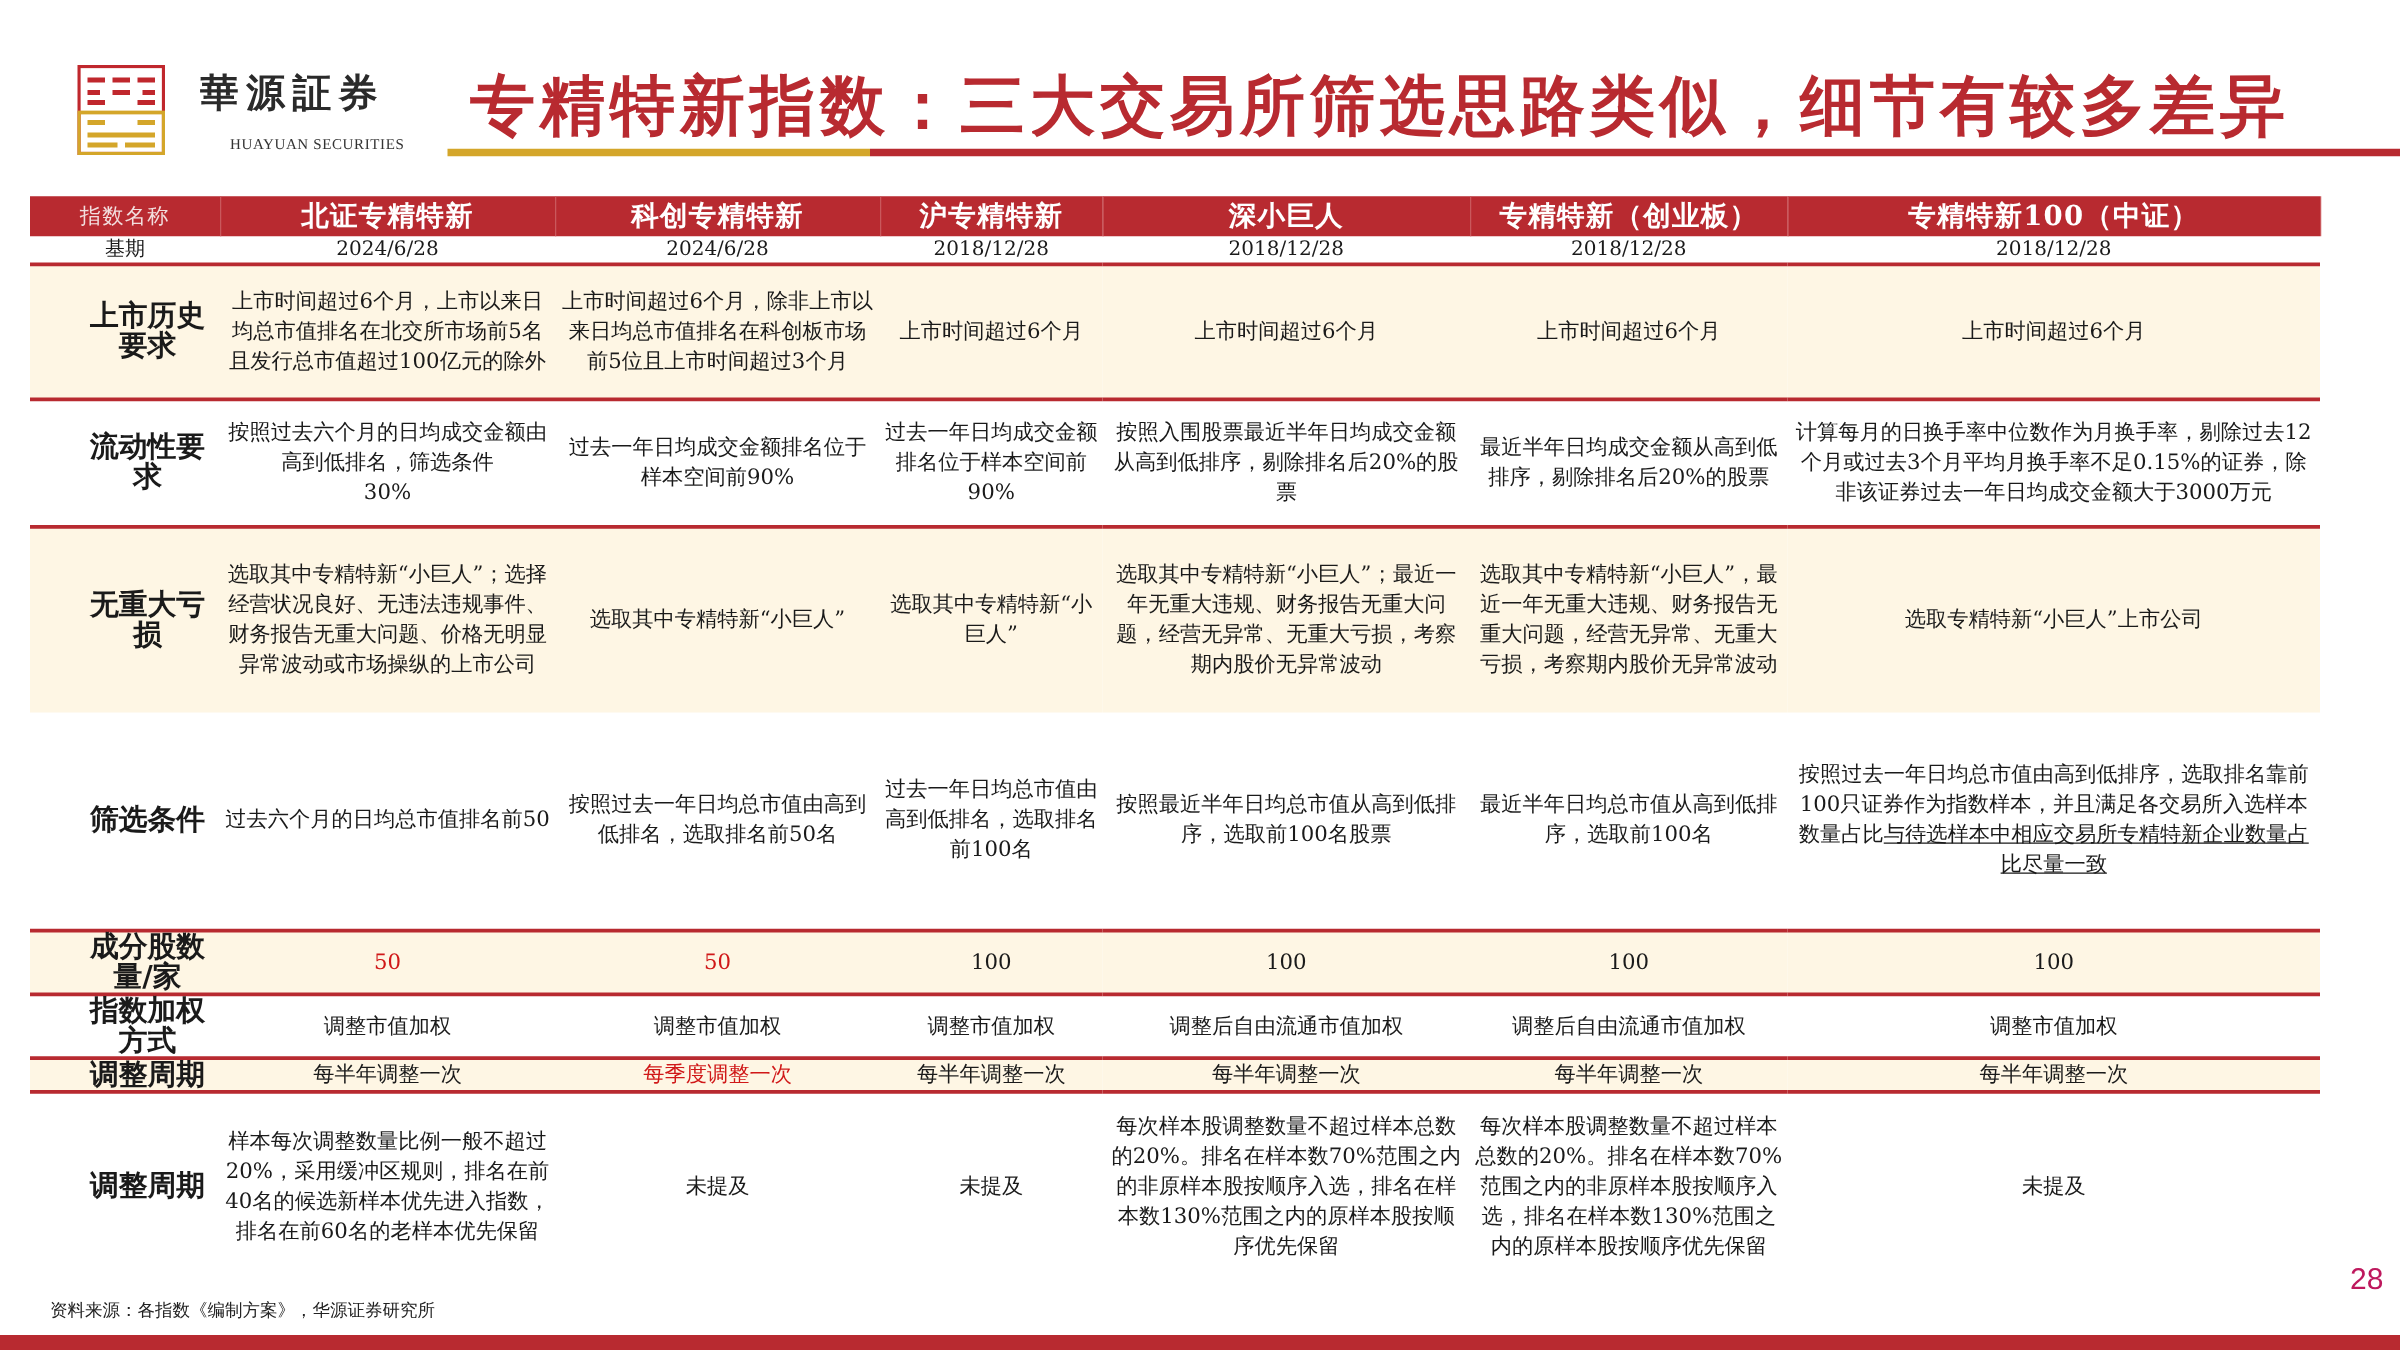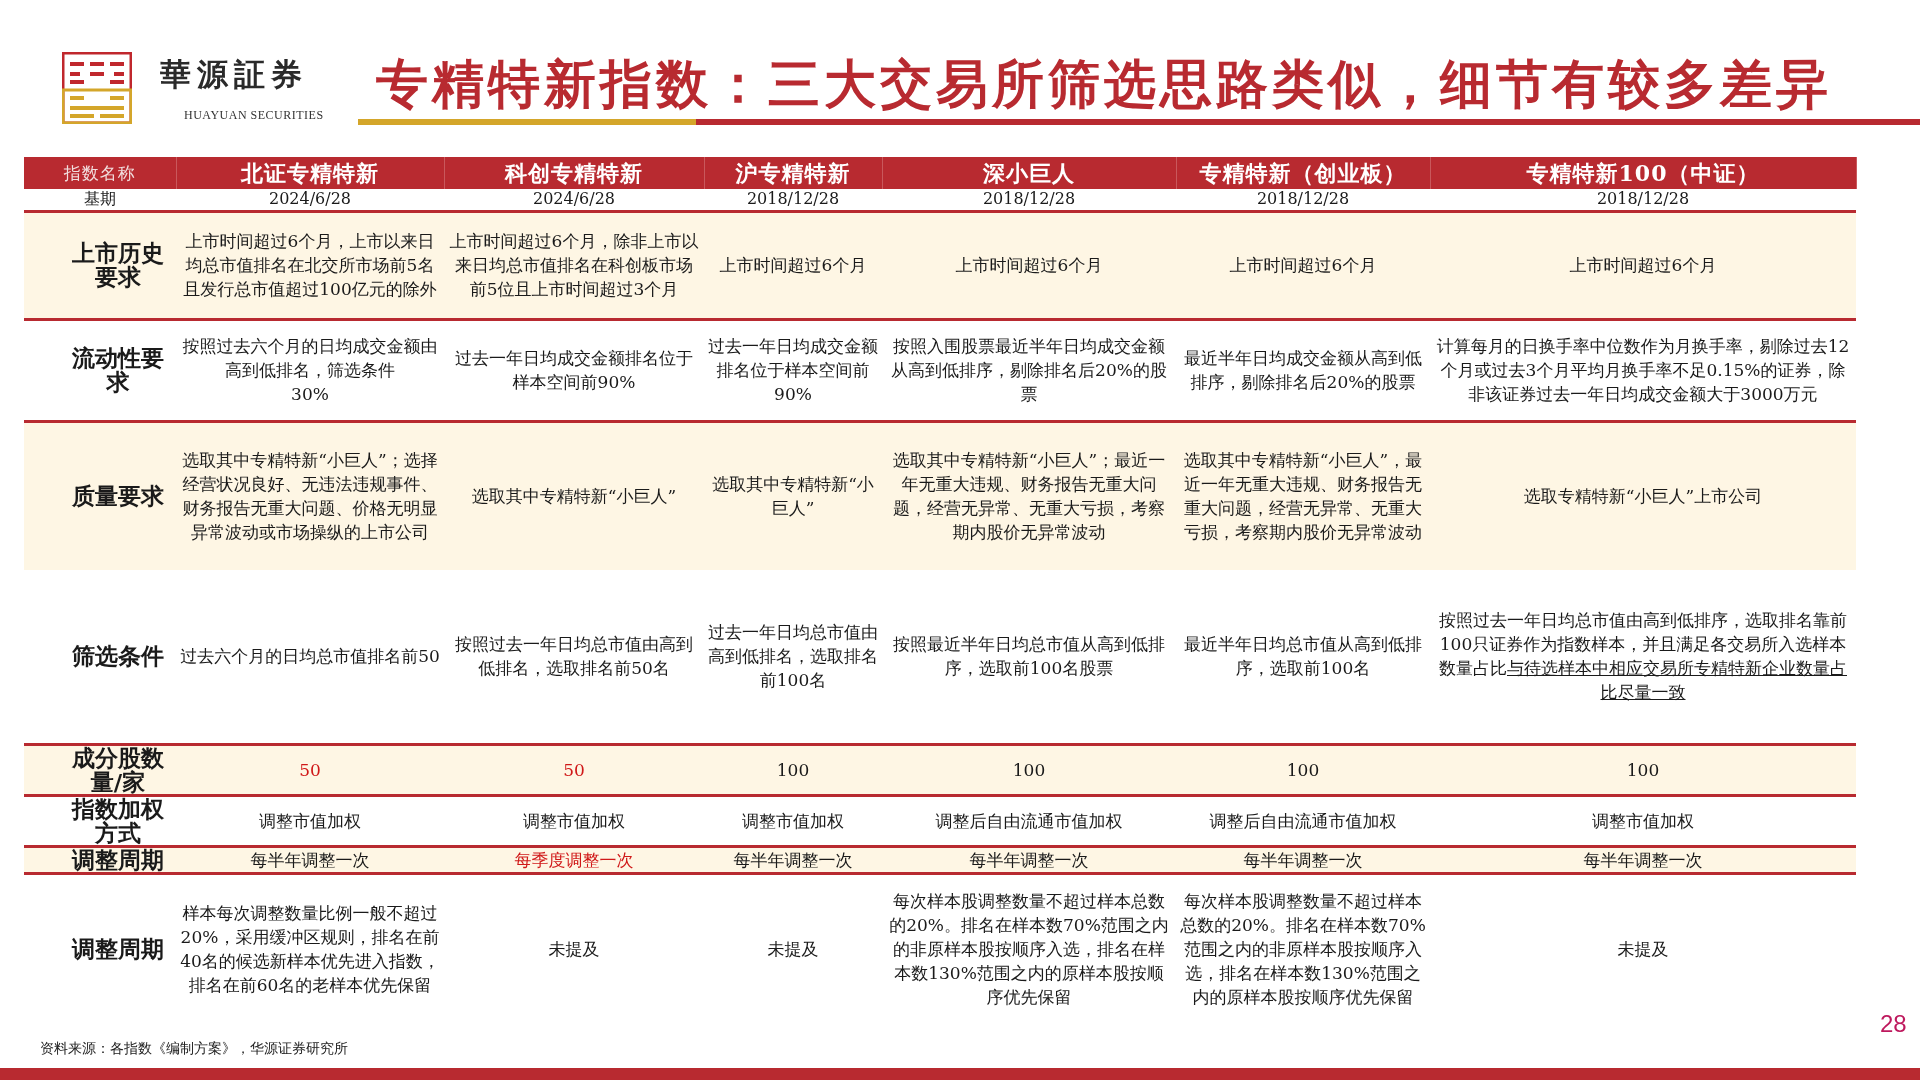--- a/index.html
+++ b/index.html
@@ -107,21 +107,21 @@
     <td class="label">流动性要求</td>
     <td><span>按照过去六个月的</span><span class="b">日均成交金额</span><span>由高到低排名，</span><span class="b">筛选条件</span><br><span>30%</span></td>
     <td><span>过去一年日均成交金额排名位于样本空间</span><span class="b">前90%</span></td>
     <td><span>过去一年日均成交金额排名位于样本空间</span><span class="b">前90%</span></td>
     <td><span>按照入围股票最近半年日均成交金额从高到低排序，</span><span class="b">剔除排名后20%的股票</span></td>
     <td><span>最近半年日均成交金额从高到低排序，</span><span class="b">剔除排名后20%的股票</span></td>
     <td><span>计算每月的日换手率中位数作为月换手率，剔除过去12个月或过去3个月</span><span class="b">平均月换手率不足</span><span>0.15%的证券，除非该证券过去一年日均成交金额大于3000万元</span></td>
   </tr>
 
   <tr class="cream" style="height:149px">
-    <td class="label">质量要求</td>
+    <td class="label">无重大亏损</td>
     <td>选取其中专精特新“小巨人”；选择经营状况良好、无违法违规事件、财务报告无重大问题、价格无明显异常波动或市场操纵的上市公司</td>
     <td>选取其中专精特新“小巨人”</td>
     <td>选取其中专精特新“小巨人”</td>
     <td>选取其中专精特新“小巨人”；最近一年无重大违规、财务报告无重大问题，经营无异常、无重大亏损，考察期内股价无异常波动</td>
     <td>选取其中专精特新“小巨人”，最近一年无重大违规、财务报告无重大问题，经营无异常、无重大亏损，考察期内股价无异常波动</td>
     <td>选取专精特新“小巨人”上市公司</td>
   </tr>
 
   <tr class="sep" style="height:174px">
     <td class="label">筛选条件</td>

